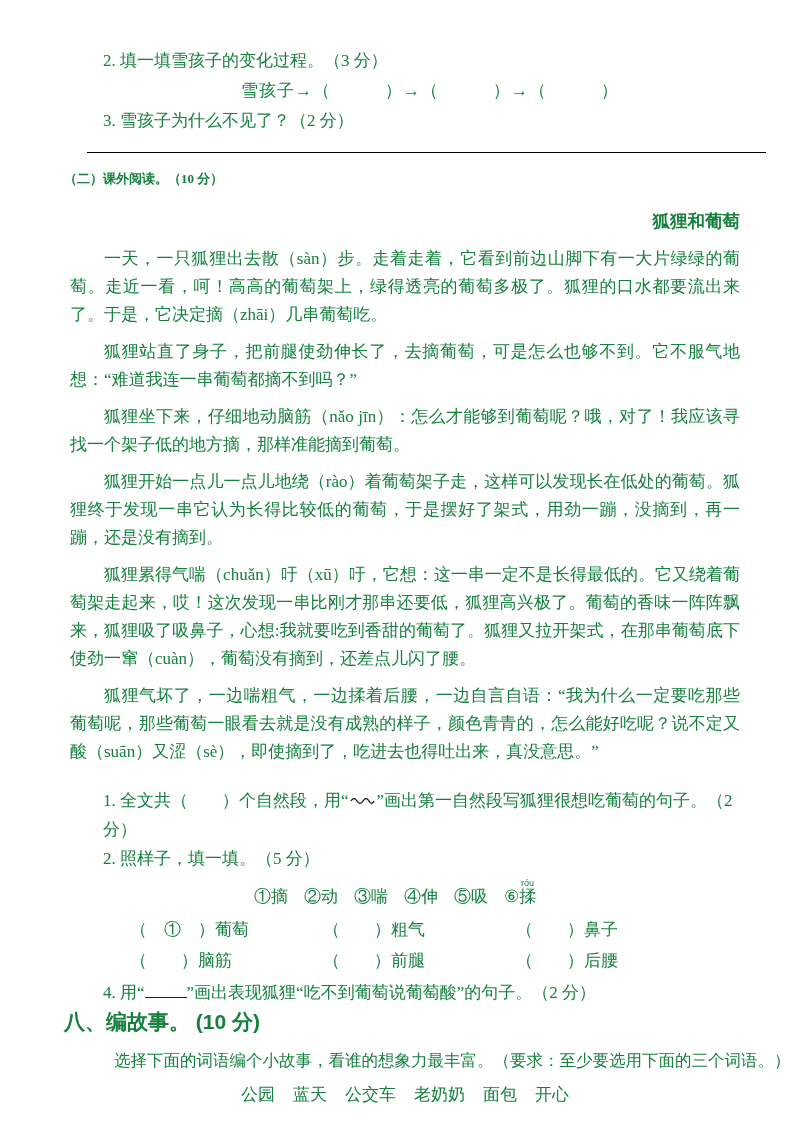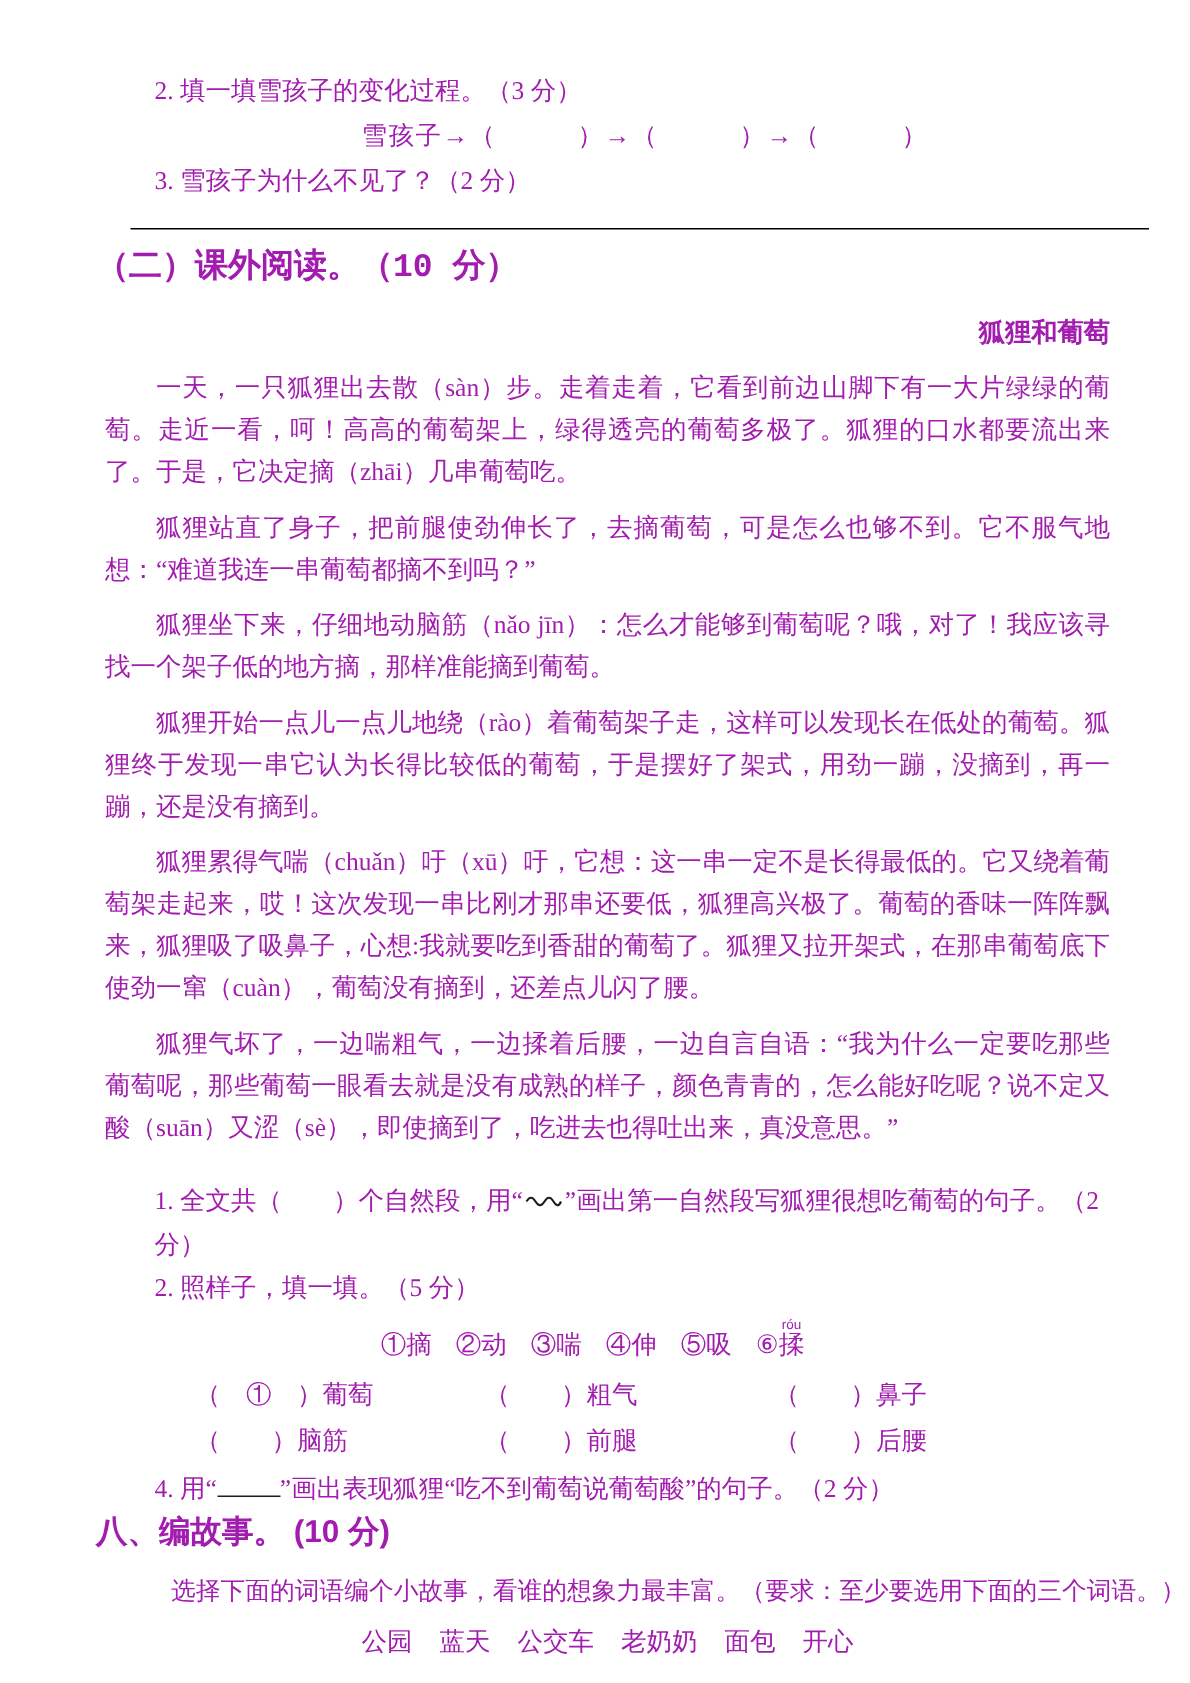--- a/index.html
+++ b/index.html
@@ -4,36 +4,36 @@
 <style>
   html, body { margin: 0; padding: 0; background: #ffffff; }
   .page {
     position: relative;
     width: 793px;
     height: 1122px;
     box-sizing: border-box;
     padding: 46px 53px 0 70px;
     background: #ffffff;
     font-family: "Liberation Serif", serif;
-    color: #a21caf;
+    color: #15803d;
     font-size: 17px;
     overflow: hidden;
   }
   p { margin: 0; }
   .qline { margin-left: 33px; line-height: 30px; }
   .seq-line { margin-left: 50px; line-height: 30px; letter-spacing: 1px; text-align: center; }
   .rule {
     border: none;
     border-top: 1.6px solid #000;
     margin: 16px -26px 0 17px;
   }
   .sec-head {
-    font-family: Liberation Mono, monospace;
+    font-family: Liberation Serif, serif;
     font-weight: bold;
-    font-size: 22px;
+    font-size: 13px;
     margin: 13px 0 0 -6px;
     line-height: 26px;
   }
   .article-title {
     text-align: right;
     font-family: "Liberation Sans", sans-serif;
     font-weight: bold;
     font-size: 17.5px;
     margin: 17px 0 12px 0;
     line-height: 24px;

